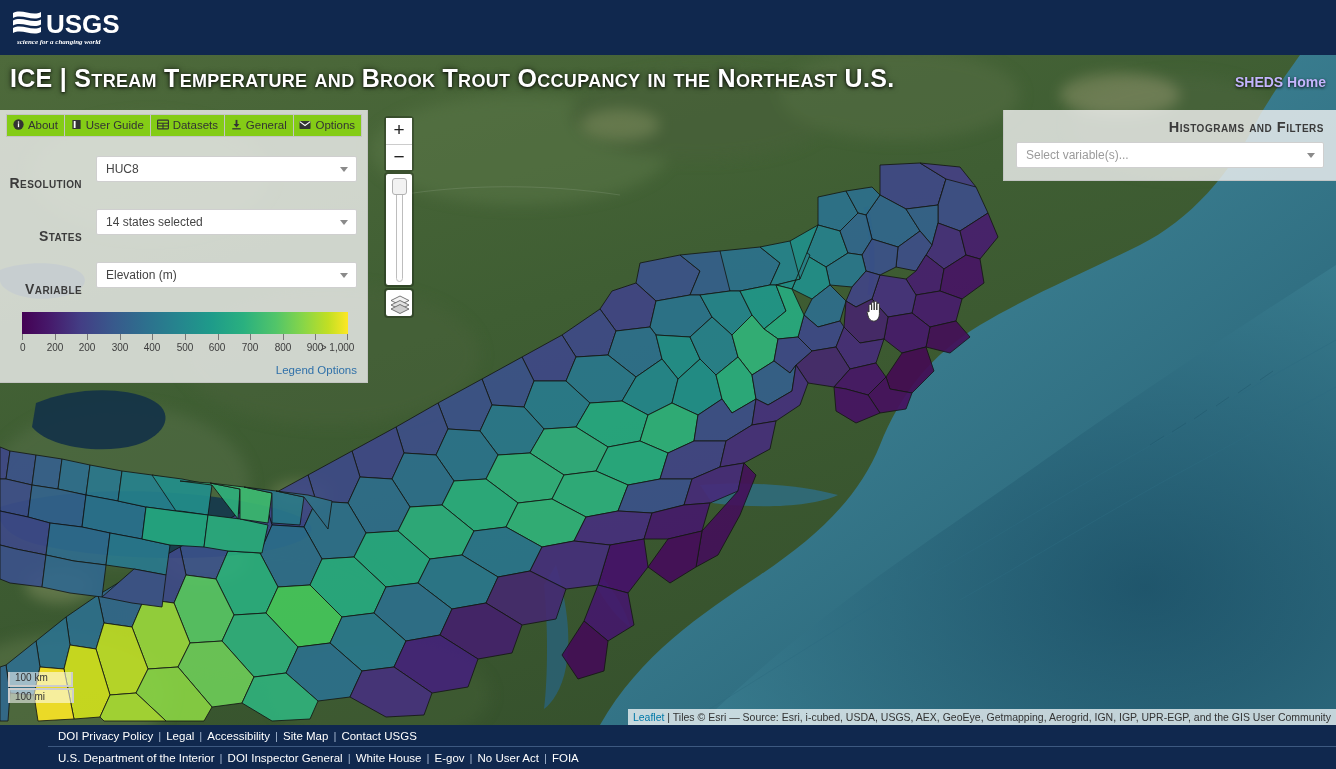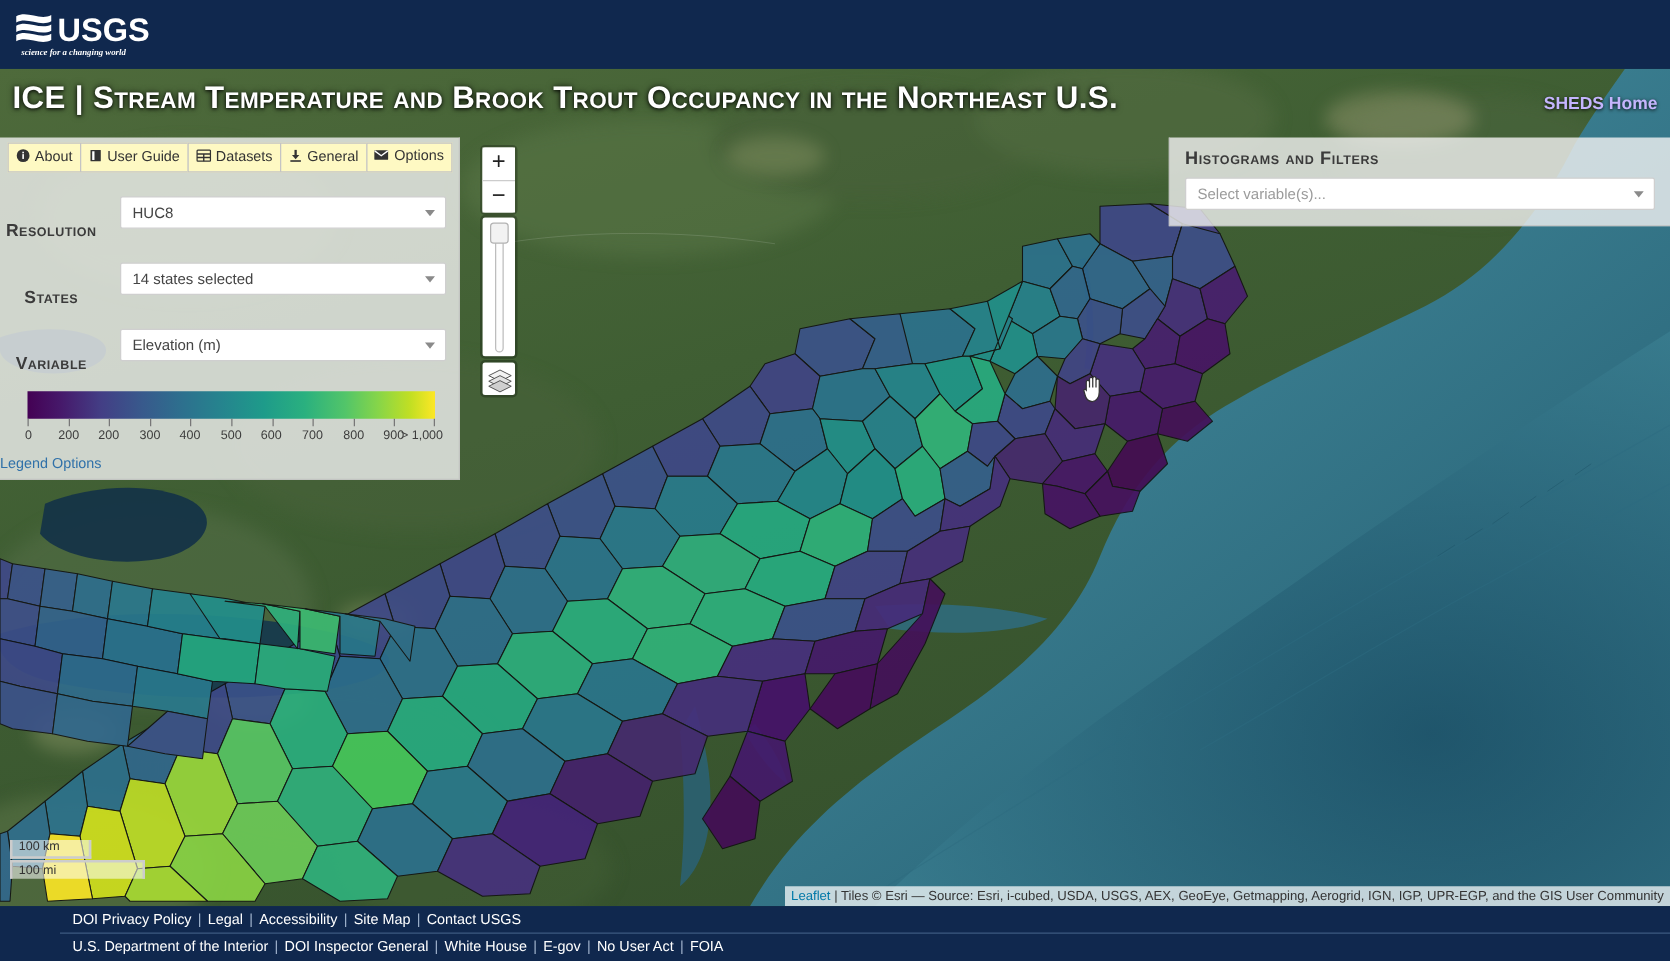--- a/index.html
+++ b/index.html
@@ -110,21 +110,21 @@
   .scalebar { position: absolute; left: 8px; bottom: 22px; z-index: 18; }
   .scale-line {
     border: 2px solid #ccc; border-top: none;
     color: #333; font-size: 10px; line-height: 12px;
     padding: 0 5px 1px; white-space: nowrap;
     background: rgba(255,255,255,.55);
     font-family: "Liberation Sans", sans-serif;
   }
   .scale-line.km { border-bottom: none; border-top: 2px solid #ccc; padding-top: 1px; padding-bottom: 0; }
   .scale-km-box { width: 65px; }
-  .scale-mi-box { width: 108px; margin-top: 1px; }
+  .scale-mi-box { width: 66px; margin-top: 1px; }
 
   
   .attribution {
     position: absolute; right: 0; bottom: 0;
     z-index: 18;
     background: rgba(255,255,255,.72);
     color: #333;
     font-size: 10.5px;
     line-height: 14px;
     padding: 1px 5px;
@@ -143,41 +143,41 @@
     z-index: 25;
     padding-bottom: 6px;
   }
   .nav-buttons {
     display: flex;
     padding: 4px 6px 4px 6px;
     gap: 0px;
   }
   .nav-btn {
     flex: 1 1 auto;
-    background: #fef9c3;
+    background: #84cc16;
     border: 1px solid #c4c4c4;
     margin-right: -1px;
     padding: 4px 5px;
     font-size: 11.5px;
     color: #333;
     text-align: center;
     white-space: nowrap;
     cursor: pointer;
     font-family: "Liberation Sans", sans-serif;
   }
   .nav-btn .nbico { margin-right: 4px; display: inline-block; vertical-align: -1px; }
 
   .field-row {
     display: flex; align-items: center;
     padding: 3px 10px 3px 0;
     margin-top: 3px;
   }
   .field-label {
     width: 96px;
-    text-align: center;
+    text-align: right;
     padding-right: 14px;
     font-variant: small-caps;
     font-weight: bold;
     font-size: 14px;
     color: #3b3b3b;
     letter-spacing: .4px;
     white-space: nowrap;
     margin-top: 28px;
   }
   .select-box {
@@ -231,35 +231,36 @@
   }
   .legend-labels span {
     position: absolute; top: 0;
     transform: translateX(-50%);
     font-size: 10px;
     color: #3c3c3c;
     white-space: nowrap;
     font-family: "Liberation Sans", sans-serif;
   }
   .legend-options {
-    text-align: left;
+    text-align: right;
     padding: 8px 10px 0 0;
     font-size: 11.5px;
   }
   .legend-options a { color: #3071a9; text-decoration: none; cursor: pointer; }
 
   
   .right-panel {
     position: absolute; right: 0; top: 110px;
-    width: 401px;
+    width: 333px;
     background: rgba(243,243,243,.80);
     border: 1px solid rgba(190,190,190,.7);
     border-right: none; border-top: none;
     z-index: 25;
     padding: 9px 12px 12px 12px;
+    text-align: right;
   }
   .panel-title {
     font-variant: small-caps;
     font-weight: bold;
     font-size: 14.5px;
     color: #3b3b3b;
     letter-spacing: .5px;
     margin-bottom: 7px;
   }
   .multi-select {

